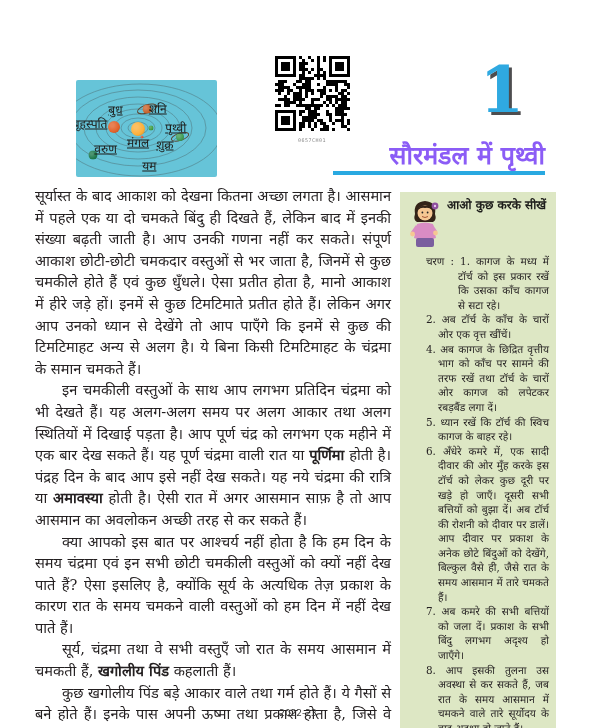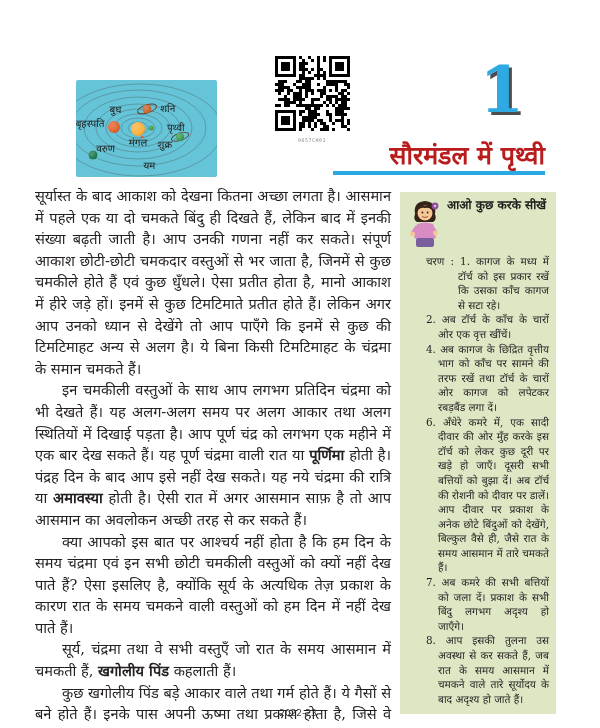--- a/index.html
+++ b/index.html
@@ -3,34 +3,34 @@
 <meta charset="utf-8">
 <style>
   html,body{margin:0;padding:0;background:#e8e8e8;}
   .page{position:relative;width:600px;height:728px;margin:0 auto;background:#ffffff;
         font-family:"DejaVu Serif", serif;color:#231f20;overflow:hidden;
         box-shadow:0 0 4px rgba(0,0,0,.25);}
   
   .solar-figure{position:absolute;left:76px;top:80px;width:141px;height:97px;
         background:#66c4d8;border-radius:2px;overflow:hidden;}
   .solar-figure svg{position:absolute;left:0;top:0;}
-  .fig-label{position:absolute;transform:translate(-50%,-50%);font-size:10px;
-        color:#1d1d1b;font-family:"DejaVu Sans",sans-serif;white-space:nowrap;}
+  .fig-label{position:absolute;transform:translate(-50%,-50%);font-size:12px;
+        color:#1d1d1b;font-family:"DejaVu Sans",sans-serif;white-space:nowrap;text-decoration:underline;}
   .planet{position:absolute;border-radius:50%;transform:translate(-50%,-50%);}
   .pring{position:absolute;border:1px solid #5b4632;border-radius:50%;
         transform:translate(-50%,-50%) rotate(-18deg);}
   
   .qr-wrap{position:absolute;left:270px;top:56px;width:84px;text-align:center;}
   .qr-label{font-size:5px;color:#8a8a8a;margin-top:2px;font-family:"DejaVu Sans Mono",monospace;letter-spacing:.5px;}
   
   .chapter-number{position:absolute;right:76px;top:58px;font-size:64px;line-height:1;
         font-weight:bold;color:#2fa9e1;text-shadow:3px 3px 0 #4d4d4f;
         font-family:"DejaVu Serif",serif;}
   .chapter-title{position:absolute;right:55px;top:137px;font-size:25px;font-weight:bold;
-        color:#b91c1c;white-space:nowrap;}
+        color:#8b5cf6;white-space:nowrap;}
   .title-underline{position:absolute;right:55px;top:171px;width:212px;height:4px;background:#29a9e1;}
   
   .body-text{position:absolute;left:35px;top:185px;width:356px;font-size:14.6px;
         line-height:21.6px;text-align:justify;}
   .body-text p{margin:0;}
   .body-text p.indent{text-indent:27px;}
   .b{font-weight:bold;}
   
   .activity-box{position:absolute;left:400px;top:192px;width:156px;min-height:447px;
         background:#dde7c4;box-sizing:border-box;padding:6px 7px 8px 7px;
@@ -71,21 +71,21 @@
         <div class="pring" style="left: 50%; top: 30%; width: 18.9px; height: 7.2px;"></div>
         <div class="planet" style="left: 50%; top: 30%; width: 9px; height: 9px; background: radial-gradient(circle at 35% 35%, rgba(255, 255, 255, 0.2) 0px, rgba(255, 255, 255, 0.2) 15%, rgb(200, 100, 45) 60%, rgba(0, 0, 0, 0.25) 100%), rgb(200, 100, 45);"></div>
         <div class="planet" style="left: 53%; top: 49%; width: 5px; height: 5px; background: radial-gradient(circle at 35% 35%, rgba(255, 255, 255, 0.2) 0px, rgba(255, 255, 255, 0.2) 15%, rgb(63, 155, 63) 60%, rgba(0, 0, 0, 0.25) 100%), rgb(63, 155, 63);"></div>
         <div class="planet" style="left: 47%; top: 59%; width: 3px; height: 3px; background: radial-gradient(circle at 35% 35%, rgba(255, 255, 255, 0.2) 0px, rgba(255, 255, 255, 0.2) 15%, rgb(217, 79, 42) 60%, rgba(0, 0, 0, 0.25) 100%), rgb(217, 79, 42);"></div>
         <div class="pring" style="left: 74%; top: 59%; width: 16.8px; height: 6.4px;"></div>
         <div class="planet" style="left: 74%; top: 59%; width: 8px; height: 8px; background: radial-gradient(circle at 35% 35%, rgba(255, 255, 255, 0.2) 0px, rgba(255, 255, 255, 0.2) 15%, rgb(63, 155, 82) 60%, rgba(0, 0, 0, 0.25) 100%), rgb(63, 155, 82);"></div>
         <div class="planet" style="left: 12%; top: 77%; width: 9px; height: 9px; background: radial-gradient(circle at 35% 35%, rgba(255, 255, 255, 0.2) 0px, rgba(255, 255, 255, 0.2) 15%, rgb(31, 122, 77) 60%, rgba(0, 0, 0, 0.25) 100%), rgb(31, 122, 77);"></div>
       </div>
     <div id="fig-labels">
         <span class="fig-label" style="left: 28%; top: 30%;">बुध</span>
-        <span class="fig-label" style="left: 58%; top: 29%; margin-left: 10px;">शनि</span>
+        <span class="fig-label" style="left: 58%; top: 29%;">शनि</span>
         <span class="fig-label" style="left: 10%; top: 44%;">बृहस्पति</span>
         <span class="fig-label" style="left: 58%; top: 48%; padding-left: 36px;">पृथ्वी</span>
         <span class="fig-label" style="left: 44%; top: 64%;">मंगल</span>
         <span class="fig-label" style="left: 63%; top: 66%;">शुक्र</span>
         <span class="fig-label" style="left: 81%; top: 59%; margin-top: 44px;">अरुण</span>
         <span class="fig-label" style="left: 21%; top: 70%;">वरुण</span>
         <span class="fig-label" style="left: 52%; top: 88%;">यम</span>
       </div>
   </div>
 
@@ -370,20 +370,21 @@
         <circle cx="5.5" cy="36" r="2.4" fill="#f6c793"></circle>
         <circle cx="28.5" cy="35" r="2.4" fill="#f6c793"></circle>
         <rect x="9" y="40" width="18" height="9" rx="2" fill="#7a5e9e"></rect>
       </svg>
       <h3 class="activity-title">आओ कुछ करके सीखें</h3>
     </div>
     <div class="steps" id="steps">
         <div class="step first">चरण : 1. कागज के मध्य में टॉर्च को इस प्रकार रखें कि उसका काँच कागज से सटा रहे।</div>
         <div class="step">2. अब टॉर्च के काँच के चारों ओर एक वृत्त खींचें।</div>
         <div class="step">4. अब कागज के छिद्रित वृत्तीय भाग को काँच पर सामने की तरफ रखें तथा टॉर्च के चारों ओर कागज को लपेटकर रबड़बैंड लगा दें।</div>
+        <div class="step">5. ध्यान रखें कि टॉर्च की स्विच कागज के बाहर रहे।</div>
         <div class="step">6. अँधेरे कमरे में, एक सादी दीवार की ओर मुँह करके इस टॉर्च को लेकर कुछ दूरी पर खड़े हो जाएँ। दूसरी सभी बत्तियों को बुझा दें। अब टॉर्च की रोशनी को दीवार पर डालें। आप दीवार पर प्रकाश के अनेक छोटे बिंदुओं को देखेंगे, बिल्कुल वैसे ही, जैसे रात के समय आसमान में तारे चमकते हैं।</div>
         <div class="step">7. अब कमरे की सभी बत्तियों को जला दें। प्रकाश के सभी बिंदु लगभग अदृश्य हो जाएँगे।</div>
         <div class="step">8. आप इसकी तुलना उस अवस्था से कर सकते हैं, जब रात के समय आसमान में चमकने वाले तारे सूर्योदय के बाद अदृश्य हो जाते हैं।</div>
       </div>
   </aside>
 
   <div class="footer">2022-23</div>
 </div>
 
 </body></html>

